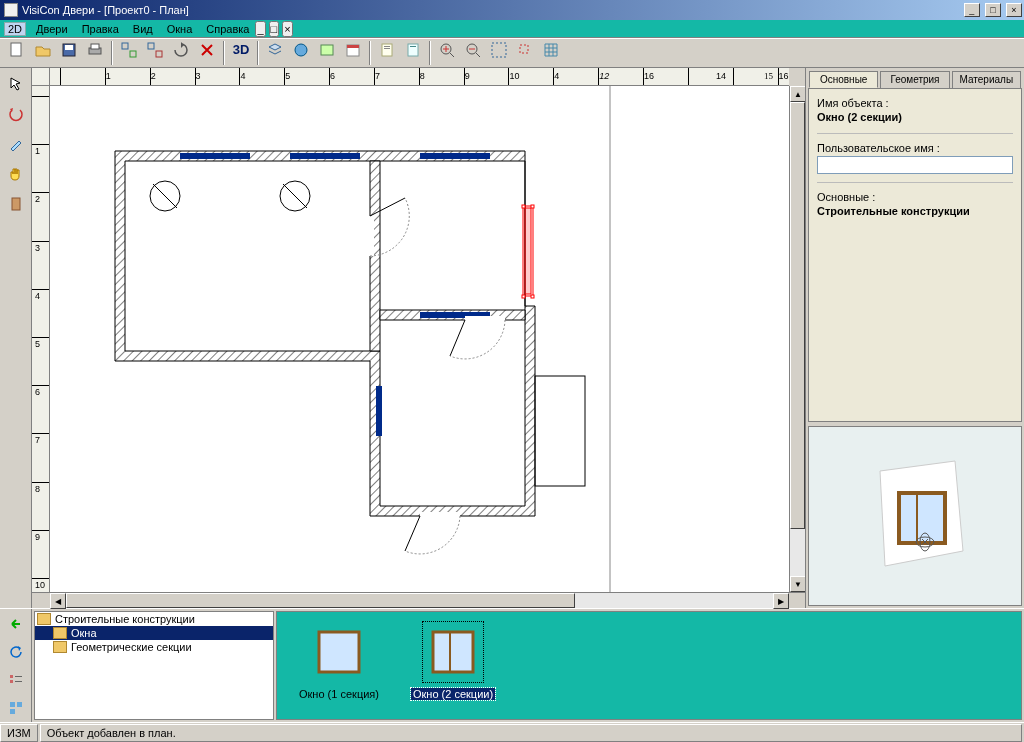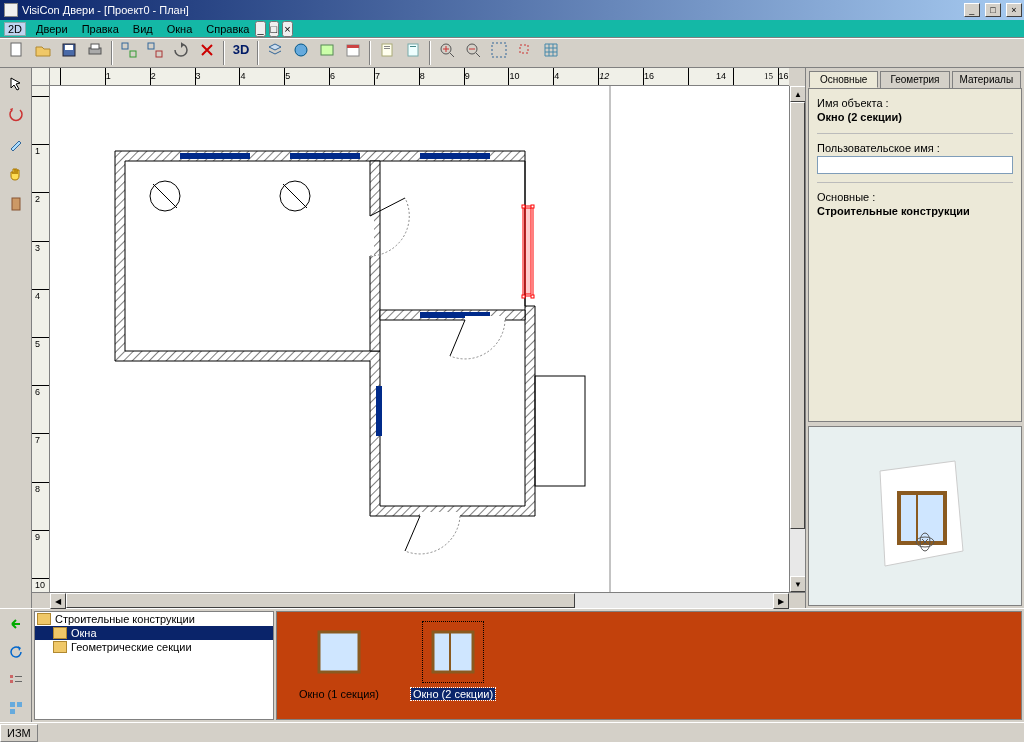--- a/index.html
+++ b/index.html
@@ -51,21 +51,21 @@
 
   .preview { height:180px; margin:2px; border:1px solid #808080; background:#e8f0f0; display:flex; align-items:center; justify-content:center;}
   .bottom { height:114px; display:flex; border-top:1px solid #fff;}
   .bottom-left { width:32px; background:#d4d0c8; border-right:1px solid #808080; display:flex; flex-direction:column; align-items:center; padding-top:4px; gap:6px;}
   .bottom-left .bbtn{ width:24px; height:22px; display:flex; align-items:center; justify-content:center; border:1px solid transparent;}
   .tree-panel { width:240px; border:1px solid #808080; background:#fff; overflow:auto; margin:2px;}
   .tree-item { display:flex; align-items:center; padding:1px 2px;}
   .tree-item.selected { background:#0a246a; color:#fff;}
   .tree-icon { width:14px; height:12px; background:#f0c868; border:1px solid #b08830; margin-right:4px; flex-shrink:0;}
   .tree-indent{ width:16px; flex-shrink:0;}
-  .catalog { flex:1; background:#c2410c; border:1px solid #808080; margin:2px 2px 2px 0; display:flex; gap:30px; padding:10px 20px; align-items:flex-start;}
+  .catalog { flex:1; background:#14b8a6; border:1px solid #808080; margin:2px 2px 2px 0; display:flex; gap:30px; padding:10px 20px; align-items:flex-start;}
   .cat-item { display:flex; flex-direction:column; align-items:center; cursor:pointer;}
   .cat-item.selected .cat-thumb{ outline:1px dotted #000;}
   .cat-item.selected .cat-label{ background:#0a246a; color:#fff; outline:1px dotted #fff;}
   .cat-thumb { width:60px; height:60px; display:flex; align-items:center; justify-content:center; margin-bottom:6px;}
   .cat-label { font-size:11px; padding:0 2px;}
   .status { height:20px; background:#d4d0c8; border-top:1px solid #fff; display:flex; align-items:center;}
   .status .cell { border:1px solid #808080; border-top-color:#fff; border-left-color:#fff; padding:1px 6px; margin-right:2px; height:18px; line-height:14px;}
   .status .cell.long{ flex:1;}
 
   
@@ -481,13 +481,14 @@
             <line x1="22" y1="5" x2="22" y2="45" stroke="#8a5a20" stroke-width="2"></line>
           </svg>
         </div>
       <div class="cat-label">Окно (2 секции)</div>
     </div>
   </div>
 </div>
 
 <div class="status">
   <div class="cell">ИЗМ</div>
+  <div class="cell long">Объект добавлен в план.</div>
 </div>
 
 </body></html>

